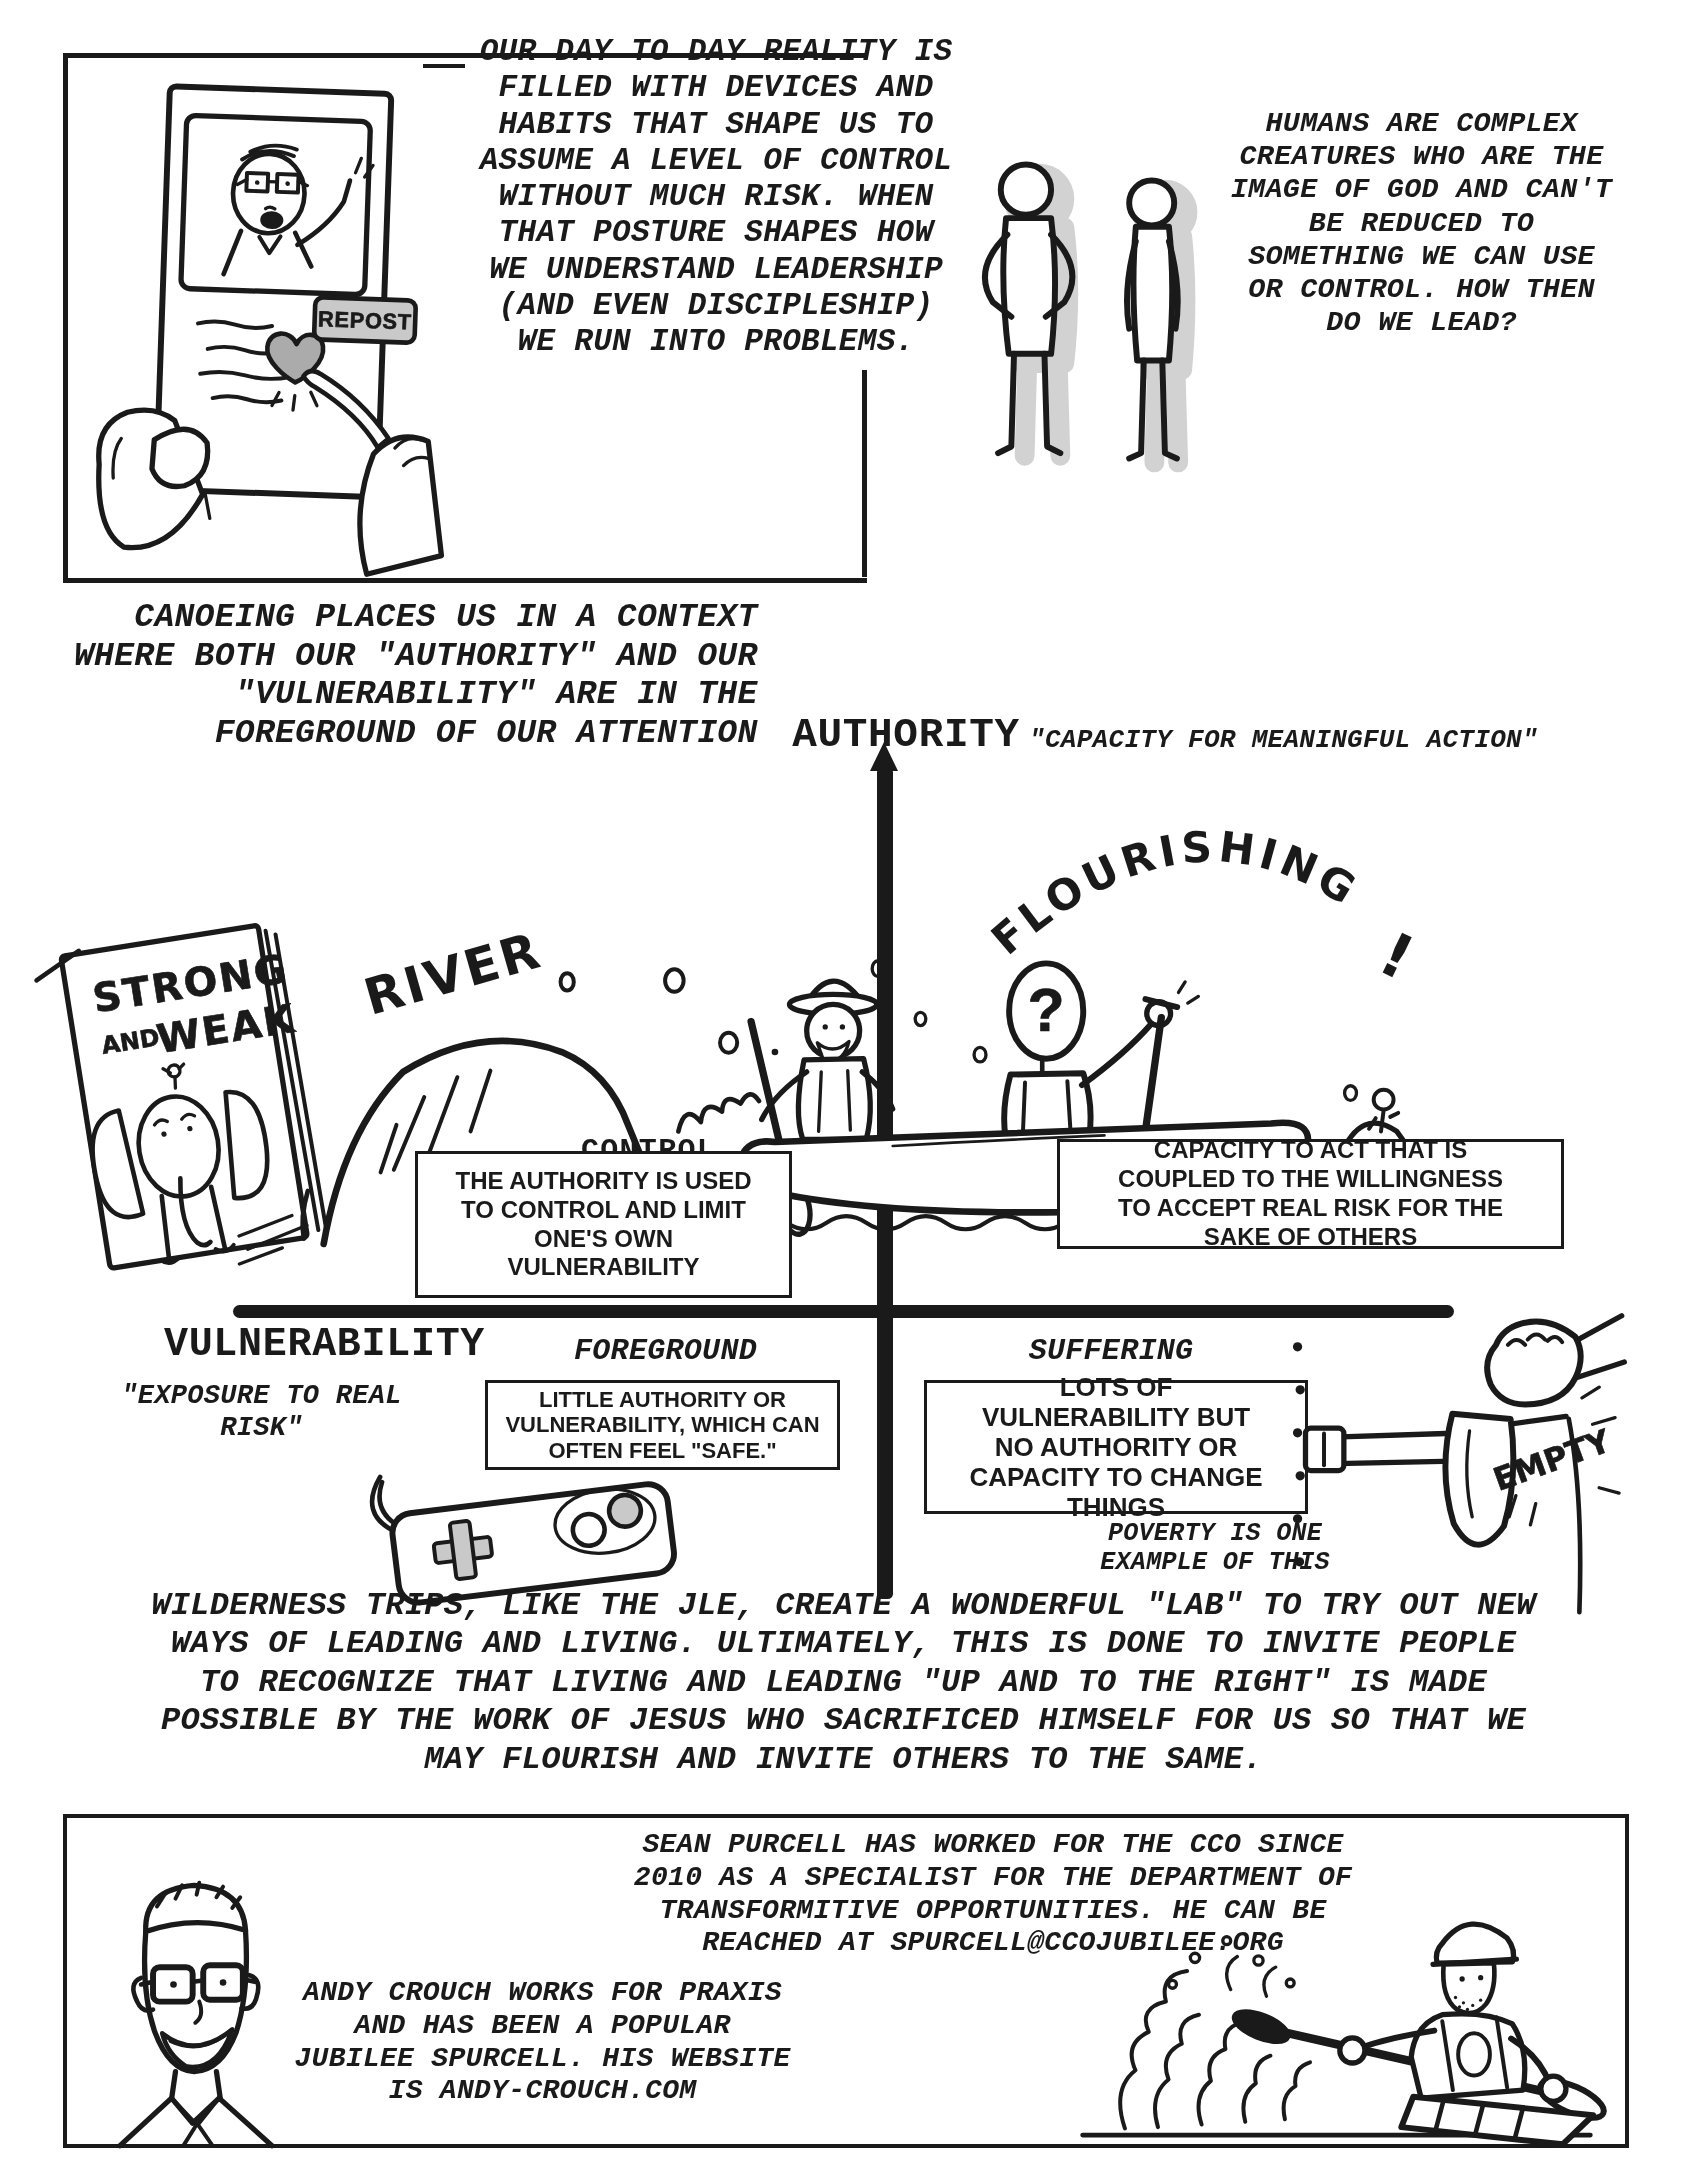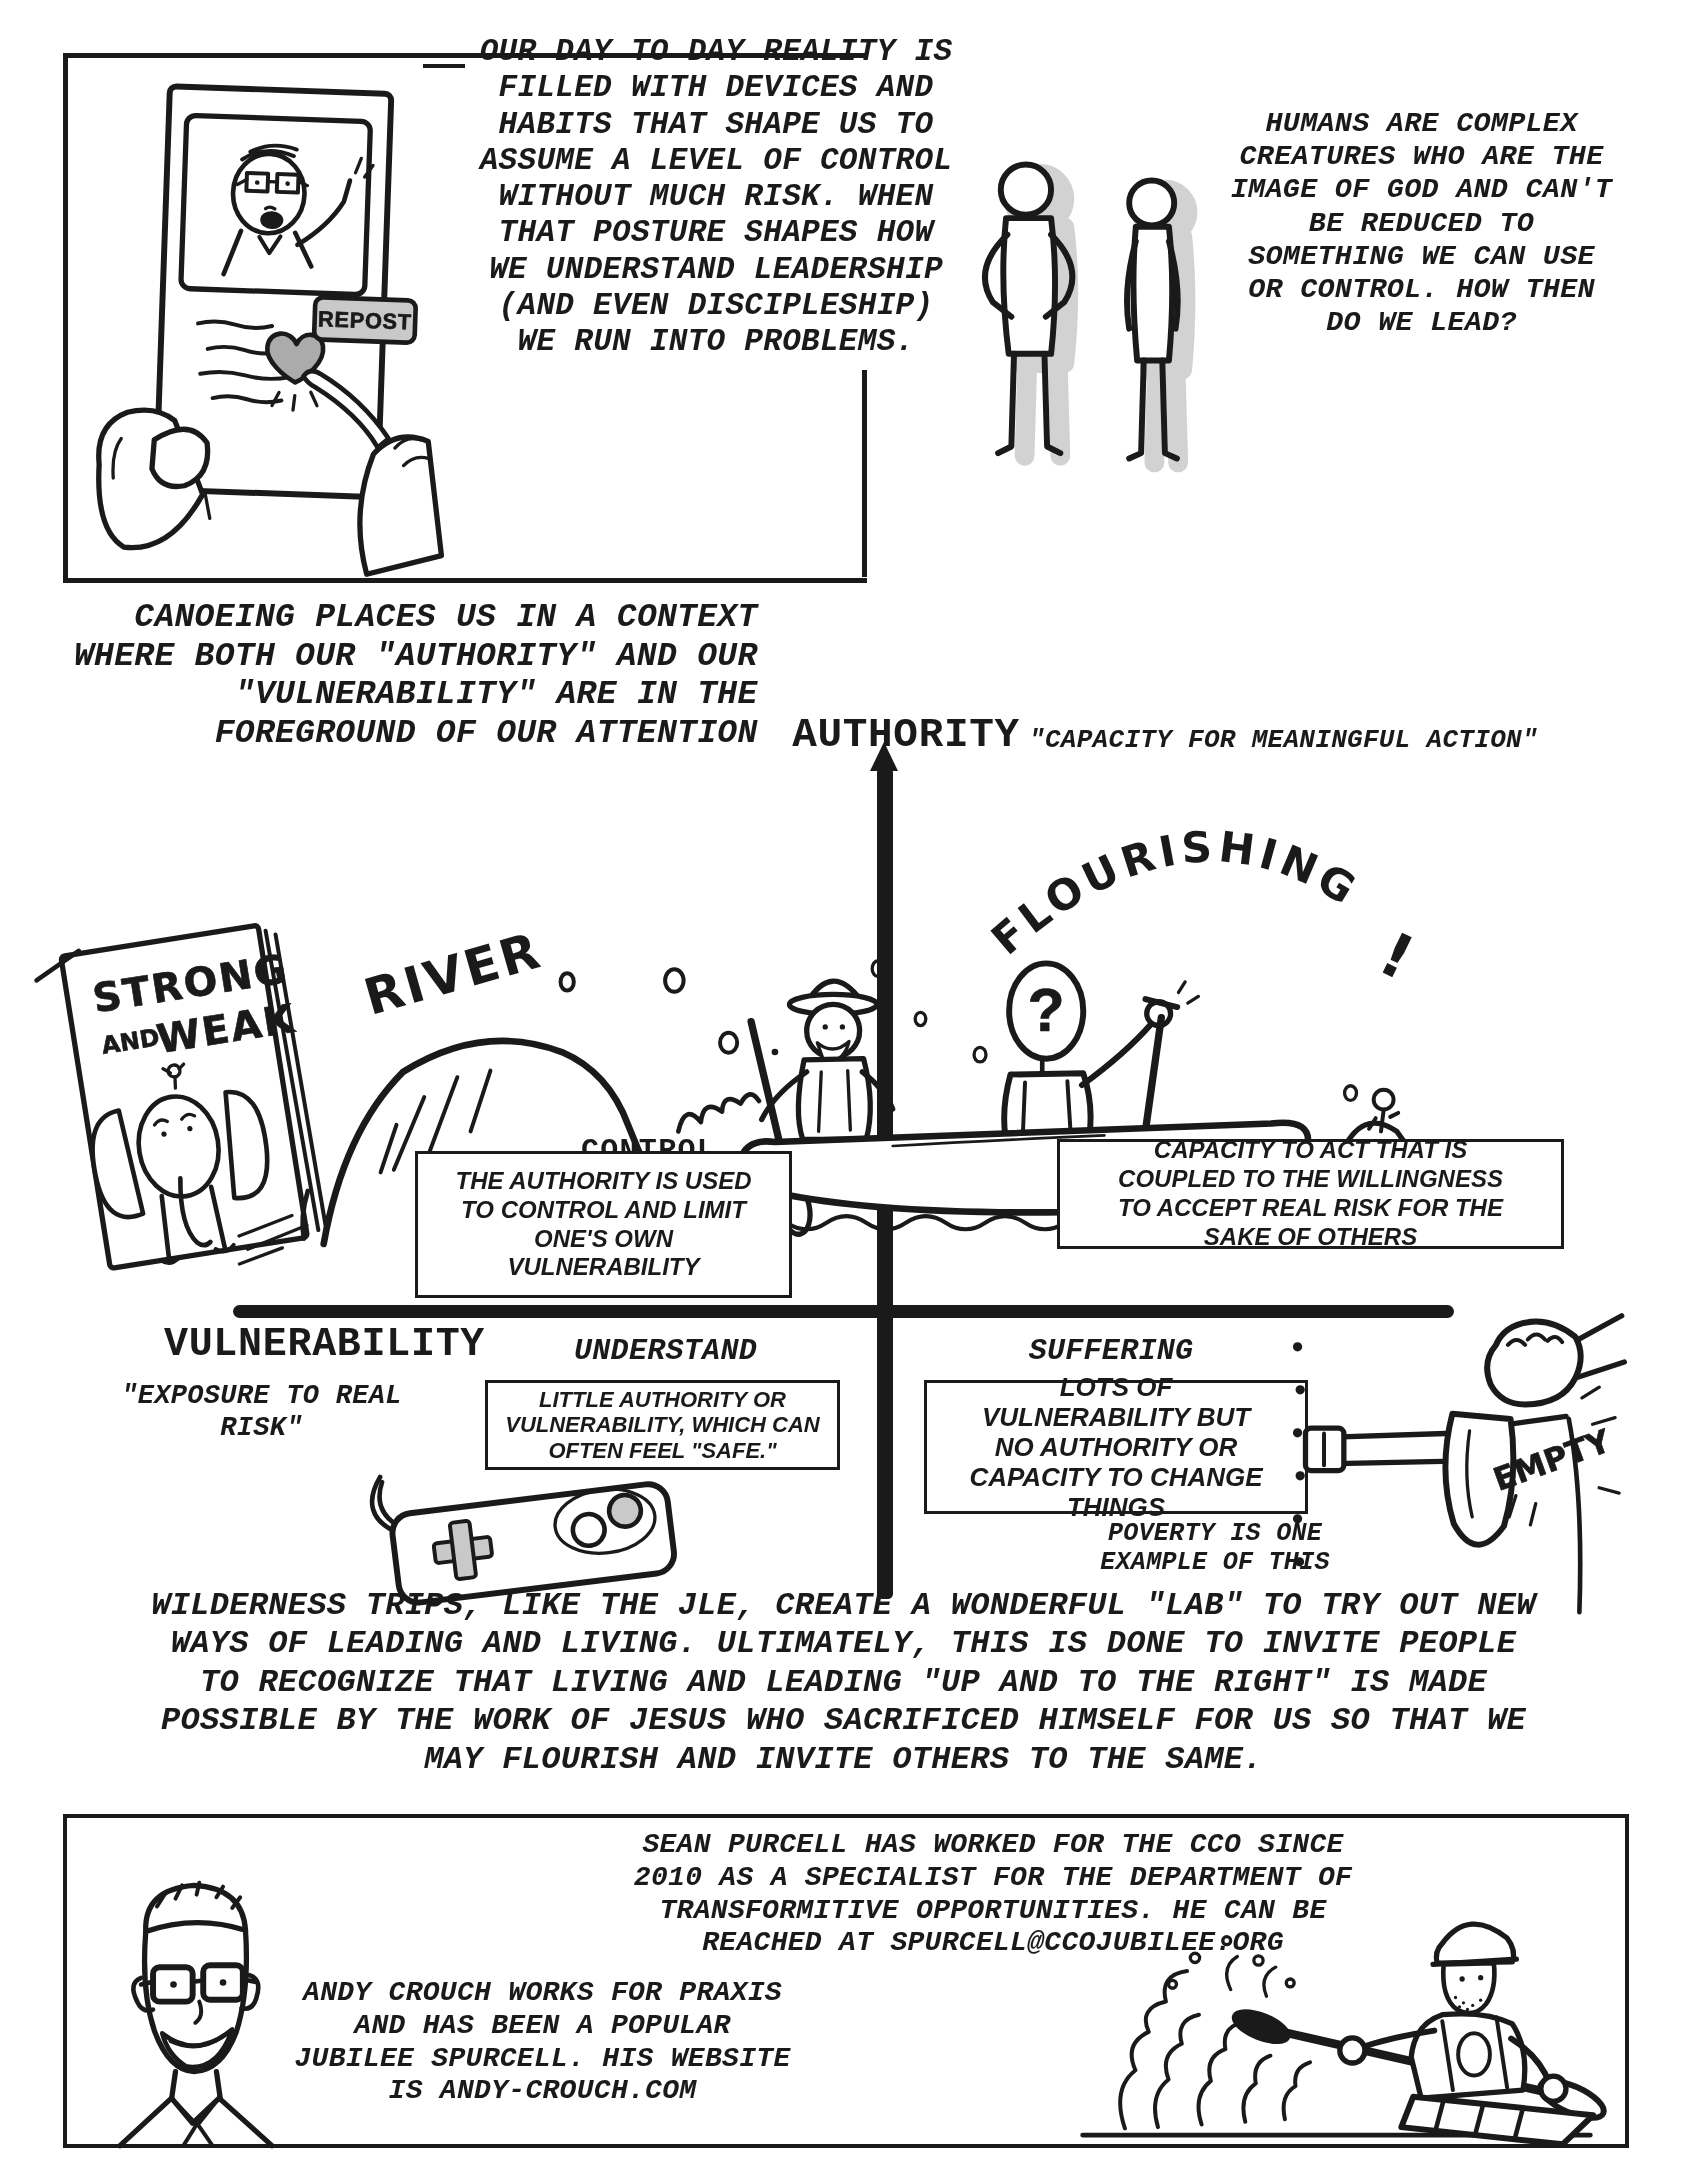--- a/index.html
+++ b/index.html
@@ -4,21 +4,21 @@
 <style>
   html,body{margin:0;padding:0;background:#fff;}
   .page{position:relative;width:1687px;height:2183px;background:#ffffff;overflow:hidden;
         font-family:"Liberation Sans",sans-serif;color:#1a1a1a;}
   .abs{position:absolute;}
   .txt{position:absolute;font-family:Liberation Mono, monospace;font-weight:bold;
        font-style:italic;color:#1a1a1a;text-align:center;line-height:1.17;letter-spacing:0.3px;}
   .up{font-style:normal;}
   .box{position:absolute;background:#ffffff;border:3.3px solid #1a1a1a;box-sizing:border-box;
        display:flex;align-items:center;justify-content:center;}
-  .box .txt2{font-family:"Liberation Sans",sans-serif;font-weight:bold;font-style:italic;
+  .box .txt2{font-family:"Liberation Sans",sans-serif;font-weight:bold;
        text-align:center;line-height:1.2;color:#1a1a1a;}
   .seg{position:absolute;background:#1a1a1a;}
   .axisV{position:absolute;left:877px;top:767px;width:16px;height:832px;background:#1a1a1a;border-radius:5.3px;}
   .axisArrow{position:absolute;left:870px;top:742px;width:0;height:0;
        border-left:14.6px solid transparent;border-right:14.6px solid transparent;border-bottom:29px solid #1a1a1a;}
   .axisH{position:absolute;left:233px;top:1305px;width:1221px;height:13.2px;background:#1a1a1a;border-radius:6.6px;}
   svg{position:absolute;overflow:visible;}
   svg text{font-family:"Liberation Sans",sans-serif;font-weight:bold;fill:#1a1a1a;}
 </style>
 </head>
@@ -207,21 +207,21 @@
     <div class="txt2" style="font-size:24px;">THE AUTHORITY IS USED TO CONTROL AND LIMIT ONE'S OWN VULNERABILITY</div>
   </div>
 
   <div class="box" style="left:1057px;top:1139px;width:507px;height:110px;padding:6.6px 46px;">
     <div class="txt2" style="font-size:24px;">CAPACITY TO ACT THAT IS COUPLED TO THE WILLINGNESS TO ACCEPT REAL RISK FOR THE SAKE OF OTHERS</div>
   </div>
 
   <div class="txt up" style="left:159px;top:1322px;width:331px;font-size:40px;letter-spacing:0.7px;">VULNERABILITY</div>
   <div class="txt" style="left:73px;top:1381px;width:377px;font-size:27px;">"EXPOSURE TO REAL RISK"</div>
 
-  <div class="txt" style="left:490px;top:1334px;width:351px;font-size:30px;">UNDERSTAND</div>
+  <div class="txt" style="left:490px;top:1334px;width:351px;font-size:30px;">FOREGROUND</div>
   <div class="box" style="left:485px;top:1380px;width:355px;height:90px;padding:4px 17px;">
     <div class="txt2" style="font-size:22px;line-height:1.16;max-width:326px;">LITTLE AUTHORITY OR VULNERABILITY, WHICH CAN OFTEN FEEL "SAFE."</div>
   </div>
 
   <svg style="left:370px;top:1452px;" width="337" height="165" viewBox="0 0 510 250">
     <g transform="rotate(-7 250 130)" stroke="#1a1a1a" fill="none" stroke-linecap="round" stroke-linejoin="round">
       <path d="M 42,96 Q -12,62 28,10" stroke-width="7"></path>
       <path d="M 30,18 Q 10,60 48,88" stroke-width="7"></path>
       <rect x="36" y="70" width="420" height="136" rx="30" fill="#ffffff" stroke-width="9"></rect>
       <rect x="96" y="120" width="86" height="30" rx="5" fill="#c9c9c9" stroke-width="6"></rect>

